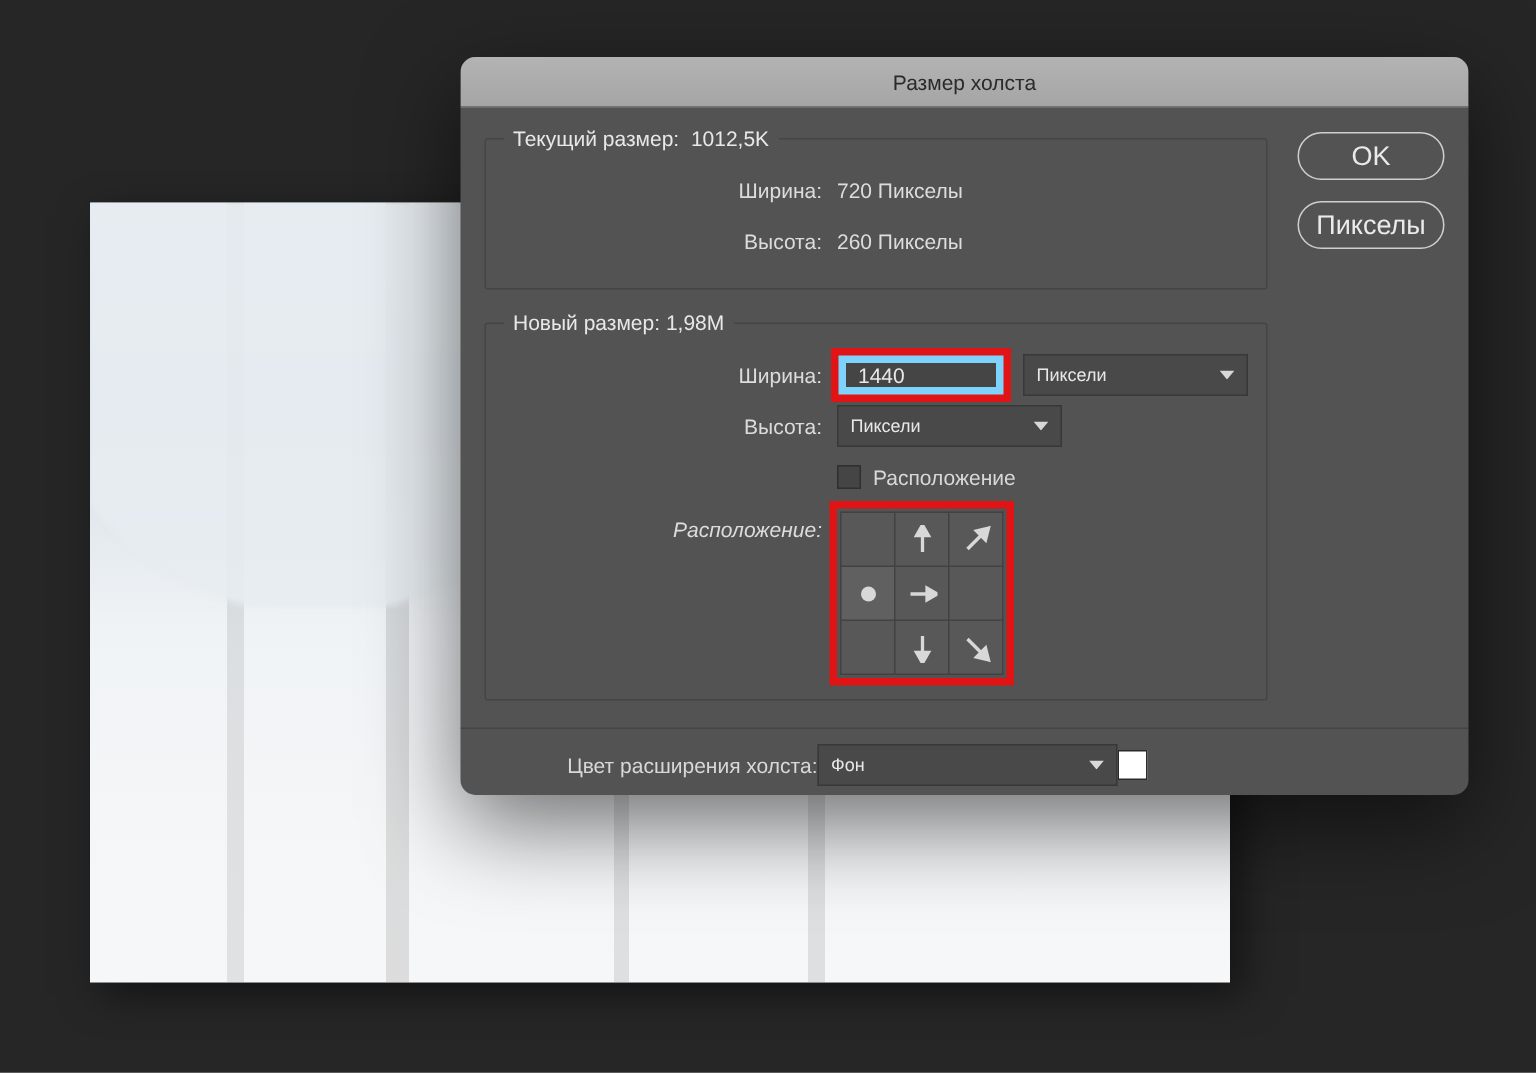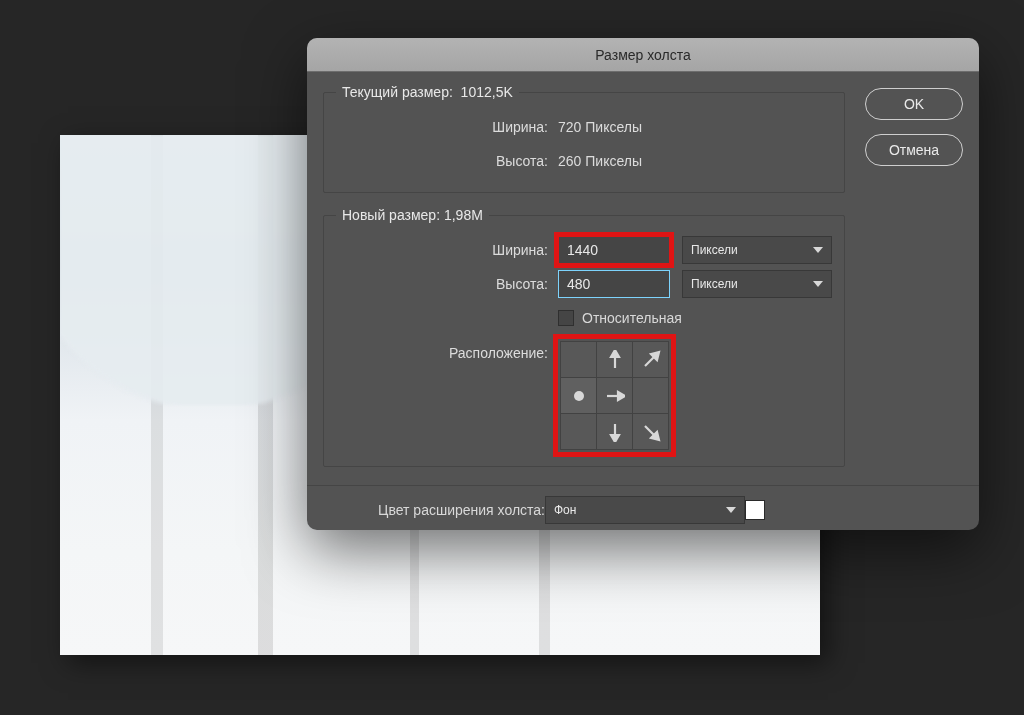--- a/index.html
+++ b/index.html
@@ -85,21 +85,21 @@
   }
   legend { padding: 0 6px; color: #e8e8e8; font-size: 14px; }
   legend span.val { color:#e8e8e8; }
 
   .row { display:flex; align-items:center; height:34px; }
   .label { width: 222px; text-align:right; padding-right:10px; color:#dcdcdc; }
   .static { color:#dcdcdc; }
 
   .input {
     background:#454545;
-    border:1px solid #7dd3fc;
+    border:6px solid #7dd3fc;
     color:#e8e8e8;
     height:28px;
     padding:0 8px;
     font-size:14px;
     width:112px;
   }
 
   .select {
     background:#494949;
     border:1px solid #383838;
@@ -122,21 +122,21 @@
     width:16px; height:16px; border:1px solid #2f2f2f; background:#454545;
     display:inline-block; vertical-align:middle; margin-right:8px;
   }
 
   .btn {
     height:32px;
     border:1px solid #cfcfcf;
     border-radius:16px;
     background:transparent;
     color:#eaeaea;
-    font-size:14px;
+    font-size:18px;
     cursor:pointer;
     display:flex; align-items:center; justify-content:center;
   }
 
   .anchor-wrap { outline:5px solid #e01414; padding:2px; display:inline-block; }
   .anchor {
     border-collapse: collapse;
   }
   .anchor td {
     width:36px; height:36px;
@@ -195,39 +195,38 @@
             <span class="chev">
               <svg width="10" height="6">
                   <path d="M0 0 L5 6 L10 0 Z" fill="#d8d8d8"></path>
                 </svg>
             </span>
           </div>
         </div>
 
         <div class="row">
           <div class="label">Высота:</div>
-          <input class="input" style="margin-right: 12px;" value="480">
           <div class="select">
             <span>Пиксели</span>
             <span class="chev">
               <svg width="10" height="6">
                   <path d="M0 0 L5 6 L10 0 Z" fill="#d8d8d8"></path>
                 </svg>
             </span>
           </div>
         </div>
 
         <div class="row">
           <div class="label"></div>
           <span class="checkbox"></span>
-          <span>Относительная</span>
+          <span>Расположение</span>
         </div>
 
         <div class="row" style="height:auto; align-items:flex-start; padding-top:4px;">
-          <div class="label" style="padding-top:6px;">Расположение:</div>
+          <div class="label" style="padding-top:6px;font-style:italic;">Расположение:</div>
           <div class="anchor-wrap">
             <table class="anchor">
               <tbody>
                   <tr>
                 <td></td>
                 <td>
                   <svg width="20" height="20">
                         <line x1="10" y1="18" x2="10" y2="3" class="arrow"></line>
                         <polygon points="10,0 6,7 14,7" class="arrow"></polygon>
                       </svg>
@@ -271,21 +270,21 @@
             </tbody>
               </table>
           </div>
         </div>
       </fieldset>
 
     </div>
 
     <div class="right">
       <button class="btn">OK</button>
-      <button class="btn">Отмена</button>
+      <button class="btn">Пикселы</button>
     </div>
   </div>
 
   <div class="bottom-row">
     <div style="flex:0 0 222px; text-align:right; padding-right:0;">Цвет расширения холста:</div>
     <div class="select select-wide">
       <span>Фон</span>
       <span class="chev">
         <svg width="10" height="6">
             <path d="M0 0 L5 6 L10 0 Z" fill="#d8d8d8"></path>

